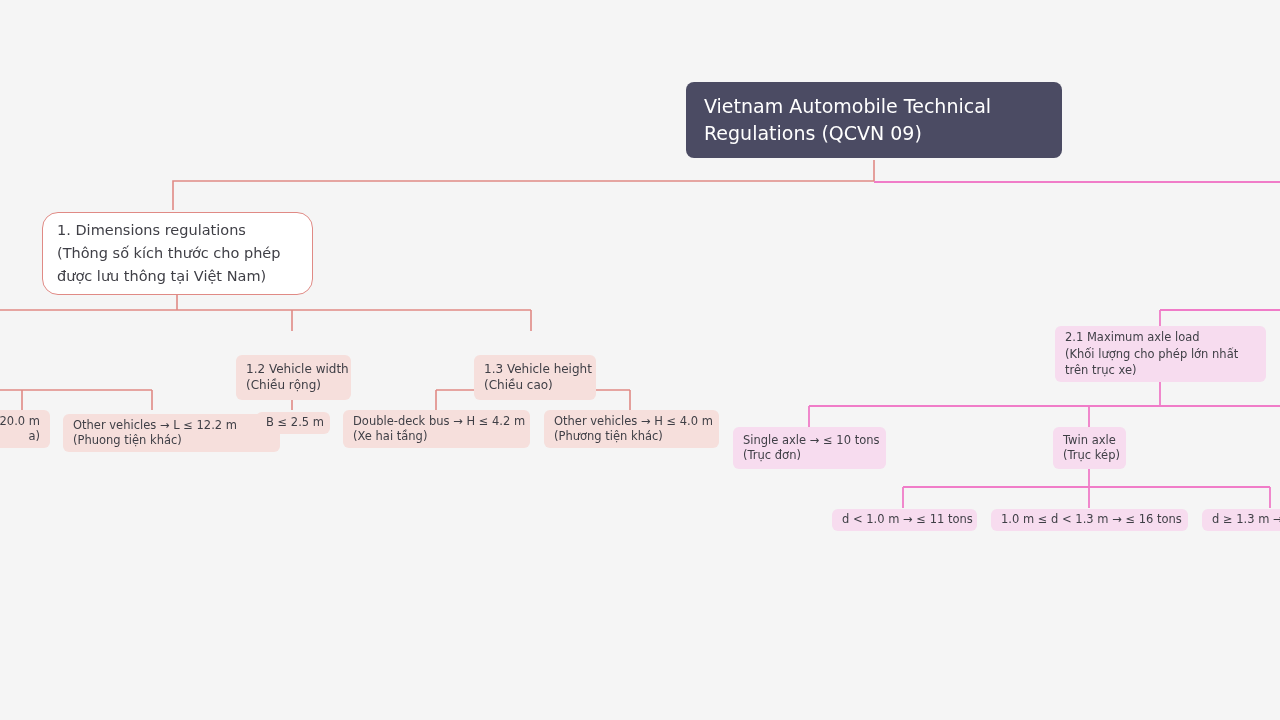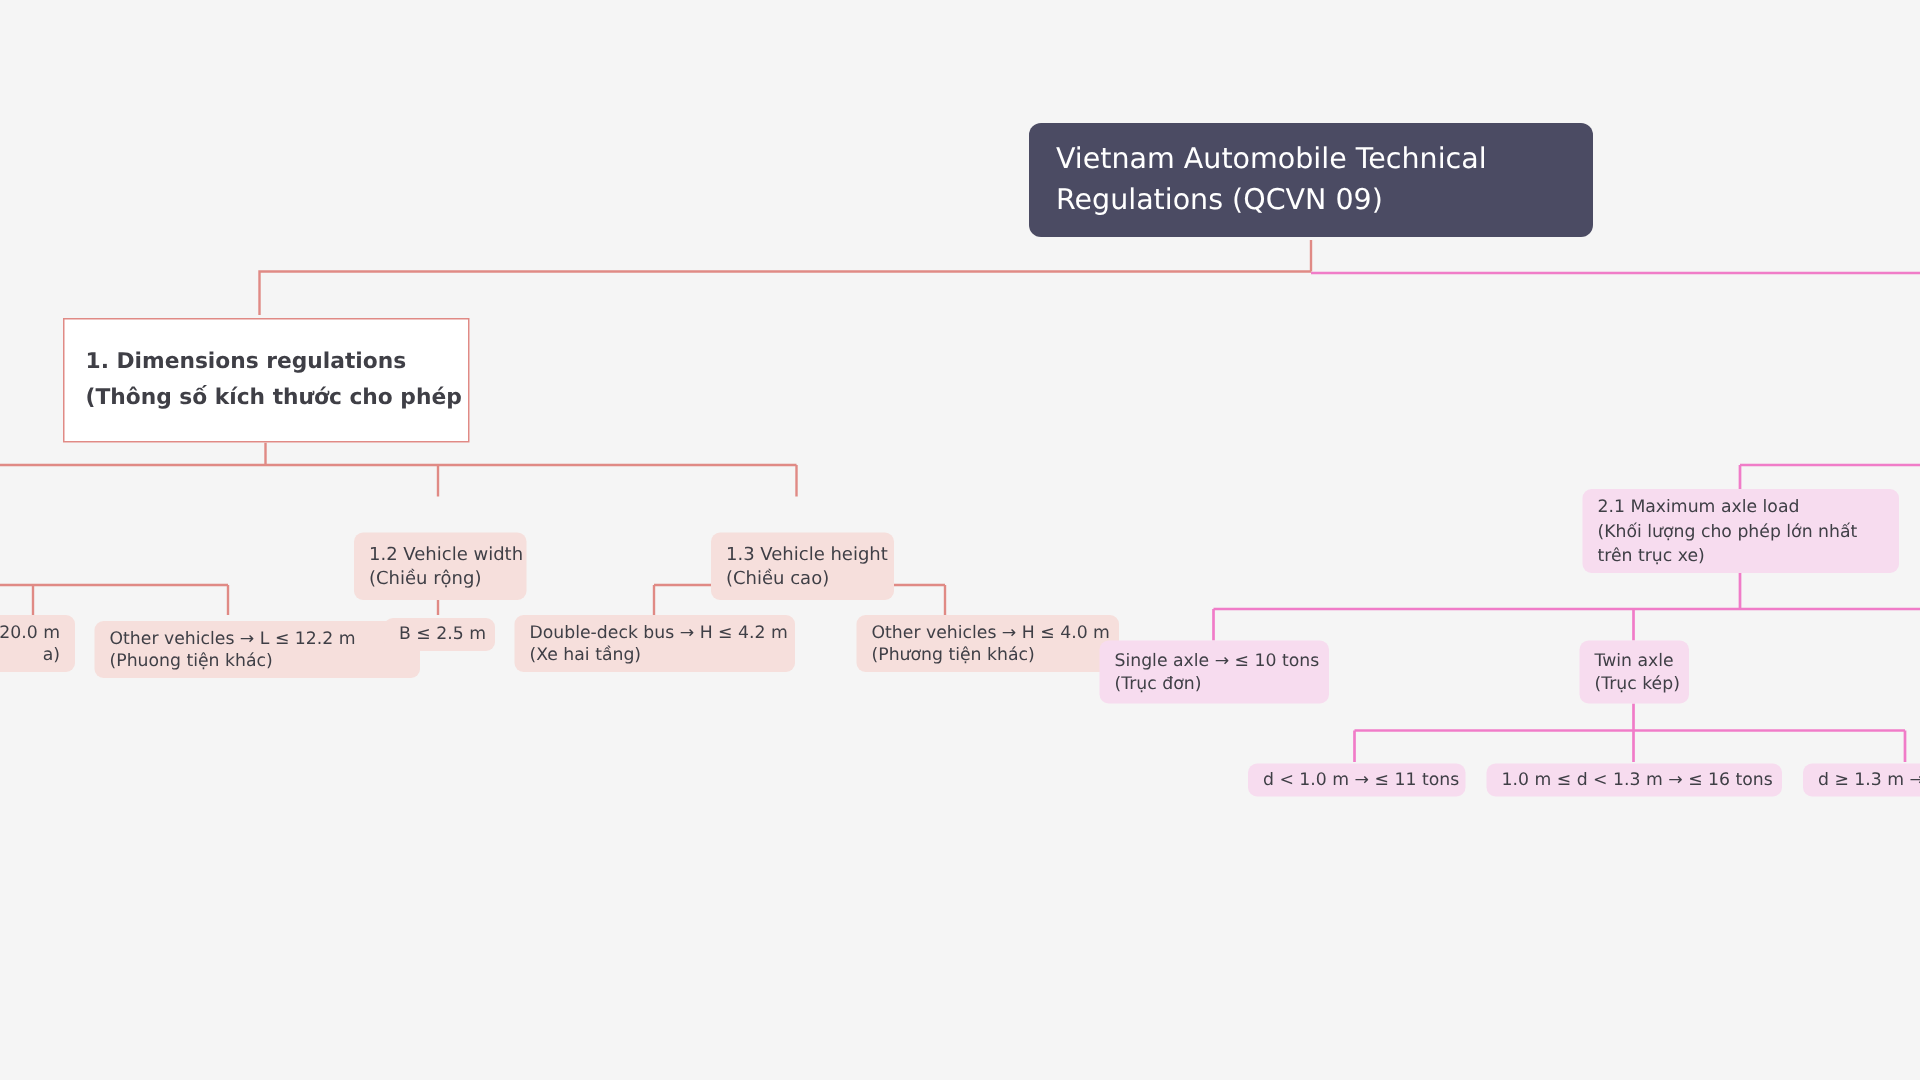--- a/index.html
+++ b/index.html
@@ -54,25 +54,24 @@
     border-radius: 8px;
     font-size: 19px;
     line-height: 1.42;
     padding: 0 18px;
   }
 
   
   .n-branch {
     background: #ffffff;
     border: 1.6px solid #e08a85;
-    border-radius: 0;
+    border-radius: 16px;
     font-size: 14.5px;
     line-height: 1.6;
     padding: 0 14px;
-    font-weight: bold;
   }
 
   
   .n-salmon {
     background: #f6dfdc;
     font-size: 12px;
     padding: 0 10px;
     margin-top: 24px;
   }
   .n-salmon-leaf {
@@ -141,20 +140,21 @@
   </svg>
 
   <div class="node n-root" style="left:686px; top:82px; width:376px; height:76px;">
     <span class="l1">Vietnam Automobile Technical</span>
     <span class="l2">Regulations (QCVN 09)</span>
   </div>
 
   <div class="node n-branch" style="left:42px; top:212px; width:271px; height:83px;">
     <span>1. Dimensions regulations</span>
     <span class="l2">(Thông số kích thước cho phép</span>
+    <span class="l2">được lưu thông tại Việt Nam)</span>
   </div>
 
   <div class="node n-salmon" style="left:236px; top:331px; width:115px; height:45px;">
     <span>1.2 Vehicle width</span>
     <span class="l2">(Chiều rộng)</span>
   </div>
 
   <div class="node n-salmon" style="left:474px; top:331px; width:122px; height:45px;">
     <span>1.3 Vehicle height</span>
     <span class="l2">(Chiều cao)</span>
@@ -172,21 +172,21 @@
 
   <div class="node n-salmon-leaf" style="left:256px; top:412px; width:74px; height:22px;">
     <span>B ≤ 2.5 m</span>
   </div>
 
   <div class="node n-salmon-leaf" style="left:343px; top:410px; width:187px; height:38px;">
     <span>Double-deck bus → H ≤ 4.2 m</span>
     <span class="l2">(Xe hai tầng)</span>
   </div>
 
-  <div class="node n-salmon-leaf" style="left:544px; top:410px; width:175px; height:38px;margin-left:27px;">
+  <div class="node n-salmon-leaf" style="left:544px; top:410px; width:175px; height:38px;">
     <span>Other vehicles → H ≤ 4.0 m</span>
     <span class="l2">(Phương tiện khác)</span>
   </div>
 
   <div class="node n-pink" style="left:1055px; top:326px; width:211px; height:56px; line-height:1.45;">
     <span>2.1 Maximum axle load</span>
     <span class="l2">(Khối lượng cho phép lớn nhất</span>
     <span class="l2">trên trục xe)</span>
   </div>
 

